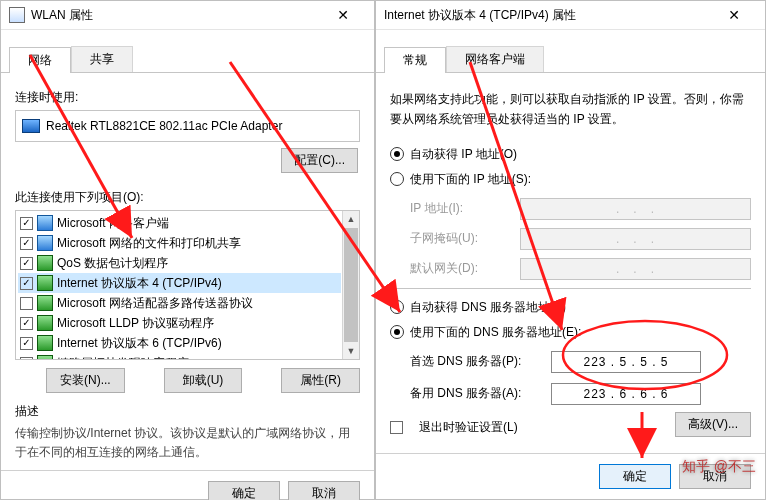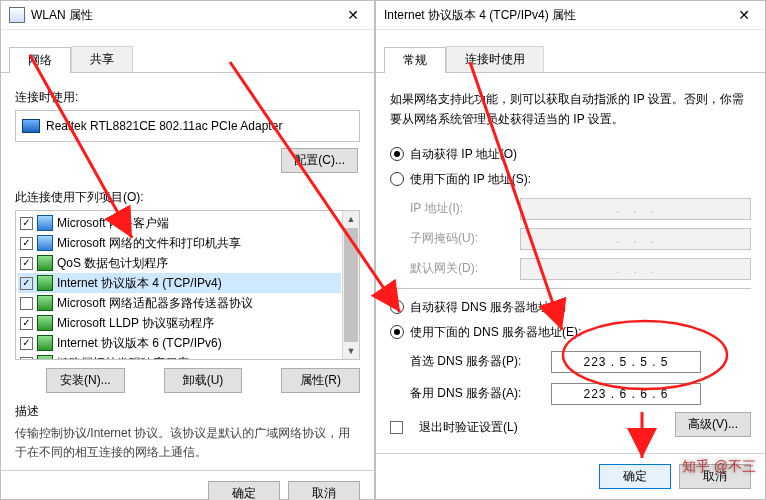--- a/index.html
+++ b/index.html
@@ -34,21 +34,21 @@
   }
   .dialog.right {
     width: 391px;
     height: 500px;
     border-left: 1px solid #bfbfbf;
   }
   .titlebar {
     height: 28px;
     display: flex;
     align-items: center;
-    padding: 0 0 0 8px;
+    padding: 0 10px 0 8px;
     border-bottom: 1px solid #e5e5e5;
   }
   .titlebar .title {
     flex: 1;
     font-size: 12px;
   }
   .titlebar .close {
     width: 42px;
     height: 28px;
     display: flex;
@@ -363,21 +363,21 @@
     </div>
   </div>
 
   <div class="dialog right">
     <div class="titlebar">
       <span class="title">Internet 协议版本 4 (TCP/IPv4) 属性</span>
       <div class="close">✕</div>
     </div>
     <div class="tabstrip">
       <div class="tab active">常规</div>
-      <div class="tab inactive">连接时使用</div>
+      <div class="tab inactive">网络客户端</div>
     </div>
     <div class="dlg-body">
       <div class="intro">如果网络支持此功能，则可以获取自动指派的 IP 设置。否则，你需要从网络系统管理员处获得适当的 IP 设置。</div>
 
       <div style="height:12px"></div>
       <div class="radio-row">
         <span class="radio checked"></span>
         <span>自动获得 IP 地址(O)</span>
       </div>
       <div class="radio-row">

